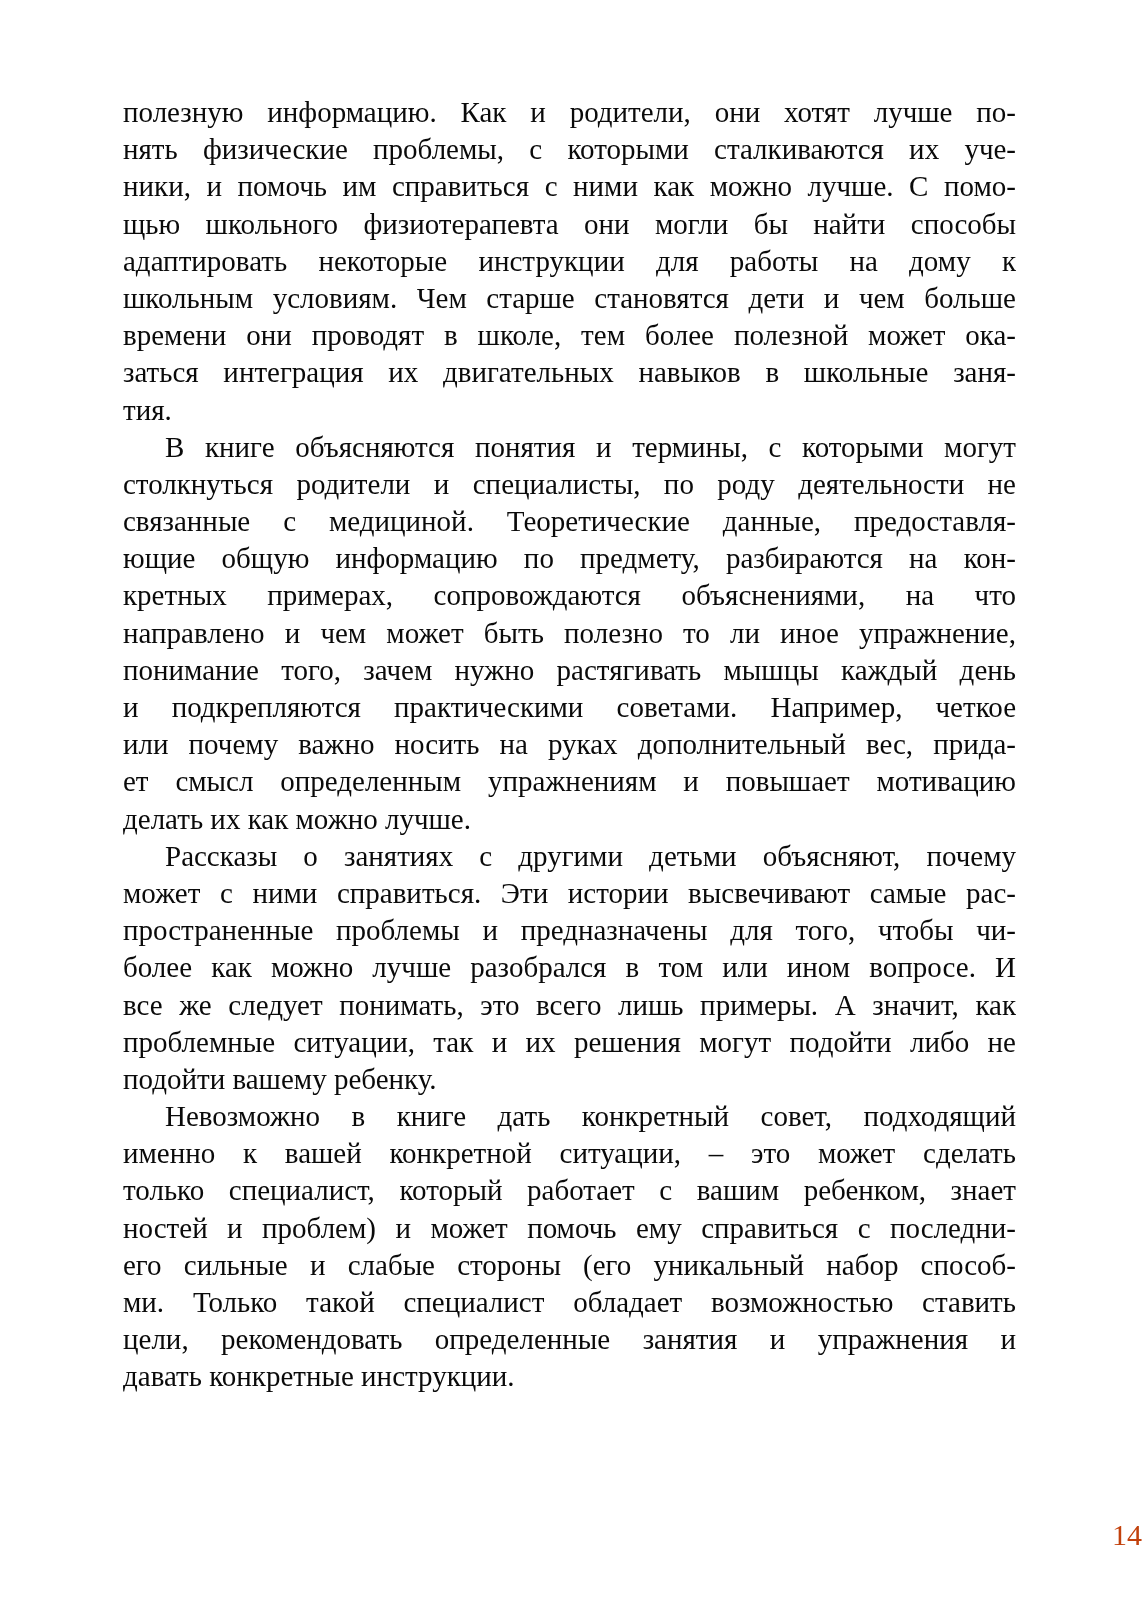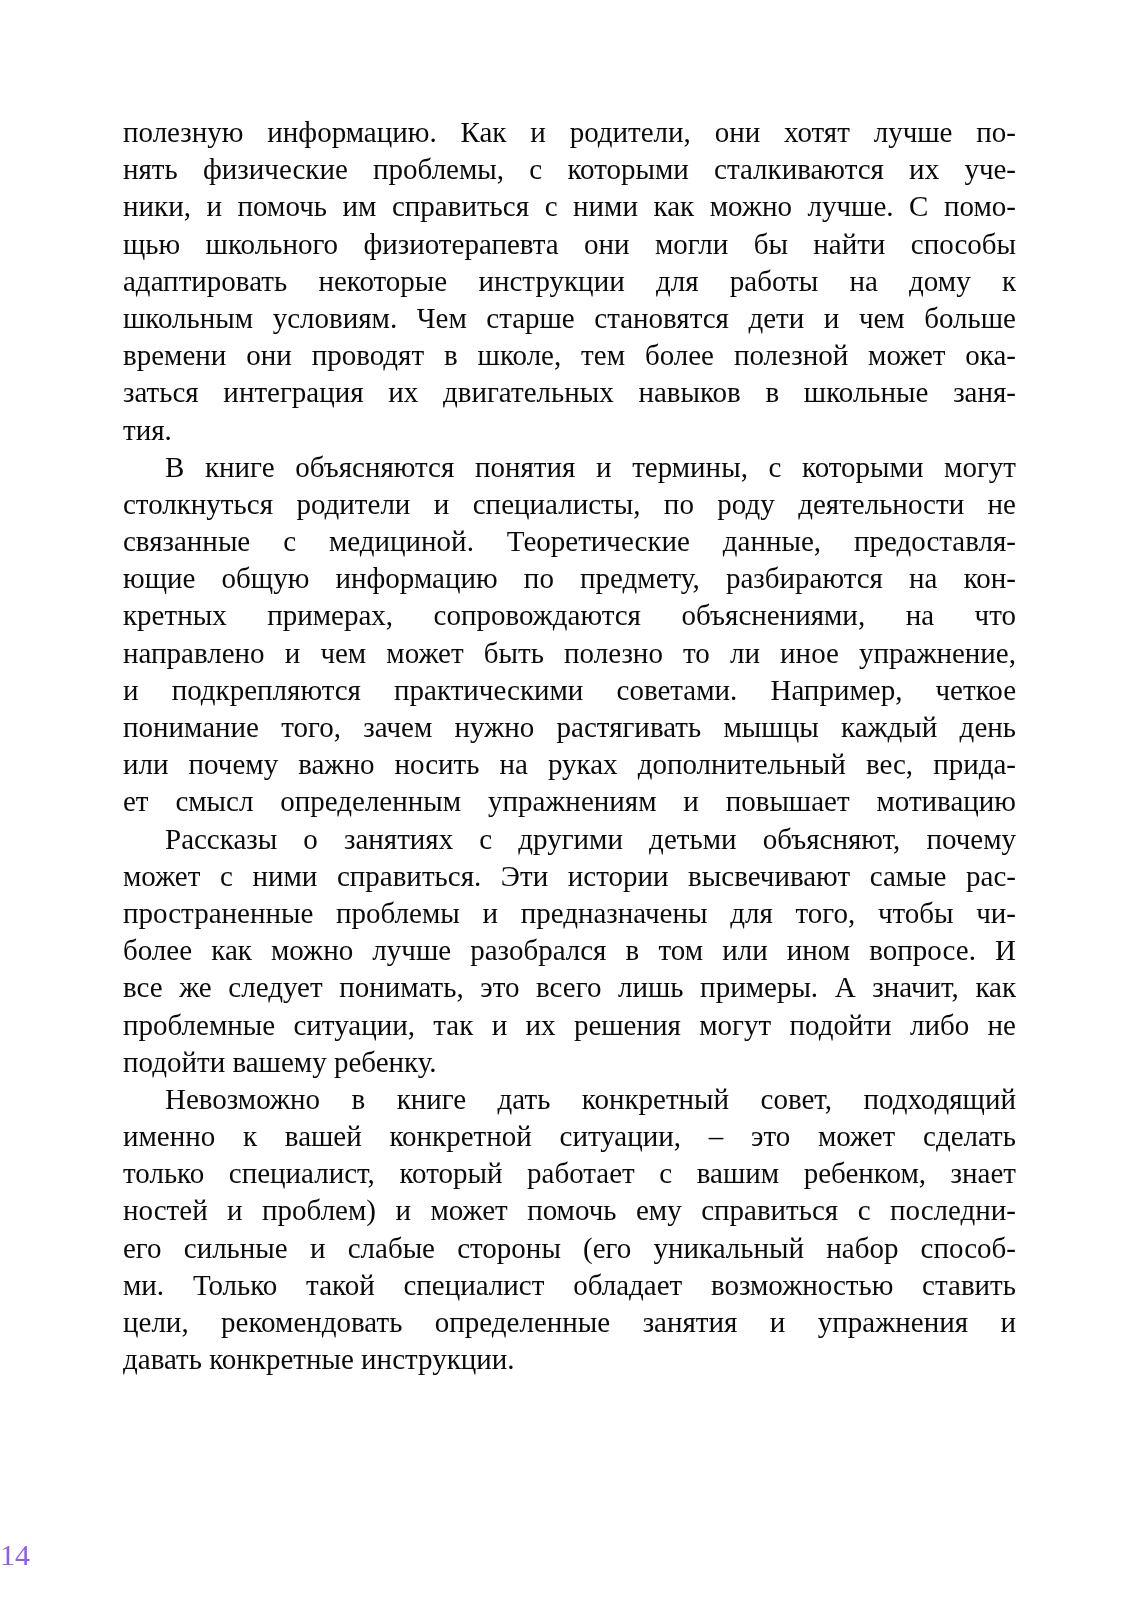--- a/index.html
+++ b/index.html
@@ -14,21 +14,20 @@
     overflow: hidden;
     font-family: "Liberation Serif", "DejaVu Serif", serif;
     color: #0a0a0a;
   }
   .page {
     position: absolute;
     left: 0; top: 0;
     width: 1142px;
     height: 1186px;
     background: #ffffff;
-    margin-top: 20px;
   }
   .text-block {
     position: absolute;
     left: 123px;
     top: 94px;
     width: 893px;
     font-size: 29px;
     line-height: 37.2px;
     text-rendering: optimizeLegibility;
   }
@@ -47,24 +46,24 @@
     text-indent: 42px;
   }
   .line.last {
     text-align-last: left;
   }
   .page-number {
     position: absolute;
     left: 0;
     top: 1516px;
     width: 1142px;
-    text-align: left;
+    text-align: right;
     font-size: 30px;
     line-height: 37px;
-    color: #8b5cf6;
+    color: #c2410c;
   }
 </style>
 </head>
 <body>
 
 <div class="page">
   <div class="text-block" id="text-block">
       <div class="paragraph">
         <div class="line">полезную информацию. Как и родители, они хотят лучше по-</div>
         <div class="line">нять физические проблемы, с которыми сталкиваются их уче-</div>
@@ -76,24 +75,25 @@
         <div class="line">заться интеграция их двигательных навыков в школьные заня-</div>
         <div class="line last">тия.</div>
       </div>
       <div class="paragraph">
         <div class="line first-indent">В книге объясняются понятия и термины, с которыми могут</div>
         <div class="line">столкнуться родители и специалисты, по роду деятельности не</div>
         <div class="line">связанные с медициной. Теоретические данные, предоставля-</div>
         <div class="line">ющие общую информацию по предмету, разбираются на кон-</div>
         <div class="line">кретных примерах, сопровождаются объяснениями, на что</div>
         <div class="line">направлено и чем может быть полезно то ли иное упражнение,</div>
+        <div class="line">понимание того, зачем нужно растягивать мышцы каждый день</div>
         <div class="line">и подкрепляются практическими советами. Например, четкое</div>
-        <div class="line">понимание того, зачем нужно растягивать мышцы каждый день</div>
         <div class="line">или почему важно носить на руках дополнительный вес, прида-</div>
         <div class="line">ет смысл определенным упражнениям и повышает мотивацию</div>
+        <div class="line last">делать их как можно лучше.</div>
       </div>
       <div class="paragraph">
         <div class="line first-indent">Рассказы о занятиях с другими детьми объясняют, почему</div>
         <div class="line">может с ними справиться. Эти истории высвечивают самые рас-</div>
         <div class="line">пространенные проблемы и предназначены для того, чтобы чи-</div>
         <div class="line">более как можно лучше разобрался в том или ином вопросе. И</div>
         <div class="line">все же следует понимать, это всего лишь примеры. А значит, как</div>
         <div class="line">проблемные ситуации, так и их решения могут подойти либо не</div>
         <div class="line last">подойти вашему ребенку.</div>
       </div>

